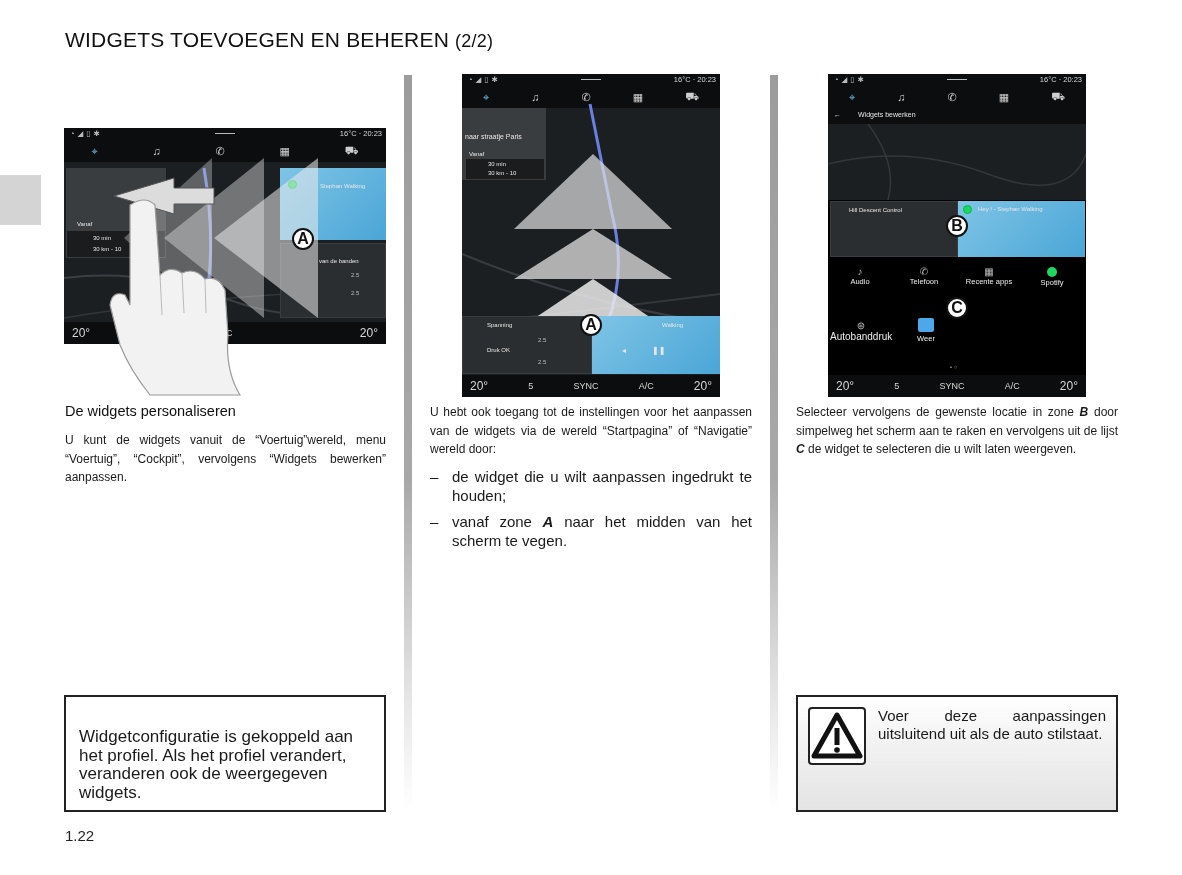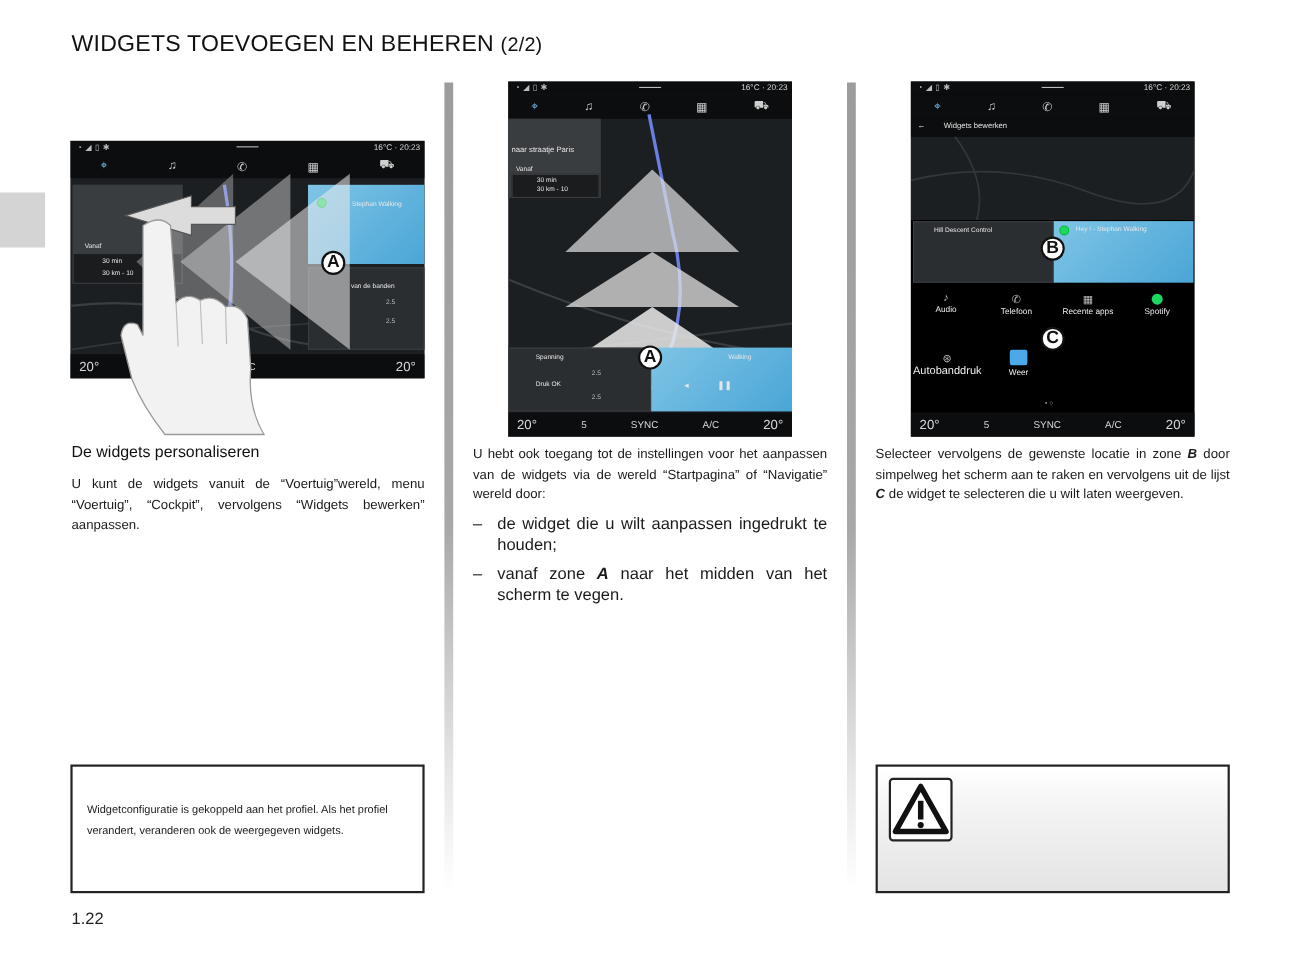--- a/index.html
+++ b/index.html
@@ -33,21 +33,21 @@
   .dark-card { position: absolute; background: #2b2e31; border: 1px solid #3a3d40; }
   .tiny { position: absolute; font-size: 6px; color: #e6e6e6; white-space: nowrap; }
 
   .bold-head { position: absolute; font-size: 14.5px; font-weight: normal; color: #111; }
   .para { position: absolute; font-size: 12px; line-height: 18.5px; color: #1a1a1a; text-align: justify; }
   .list { position: absolute; font-size: 15px; line-height: 18.5px; color: #1a1a1a; }
   .list .li { position: relative; padding-left: 22px; margin-bottom: 8px; text-align: justify; }
   .list .li .dash { position: absolute; left: 0; top: 0; }
 
   .note-box { position: absolute; border: 2px solid #222; background: #fff; }
-  .note-box .txt { position: absolute; font-size: 10px; line-height: 18.5px; color: #1a1a1a; }
+  .note-box .txt { position: absolute; font-size: 17px; line-height: 18.5px; color: #1a1a1a; }
   .warn-box { position: absolute; border: 2px solid #222; background: linear-gradient(to bottom, #ffffff 0%, #f2f2f2 40%, #e4e4e4 100%); }
   .warn-icon { position: absolute; left: 10px; top: 10px; width: 58px; height: 58px; border: 2px solid #222; border-radius: 4px; background: #fff; }
   .warn-box .txt { position: absolute; left: 80px; top: 10px; width: 228px; font-size: 15px; line-height: 18px; color: #1a1a1a; text-align: justify; }
 
   .page-num { position: absolute; left: 65px; top: 827px; font-size: 15px; color: #222; }
 </style>
 </head>
 <body>
 
 <div class="page-title">
@@ -258,15 +258,16 @@
 </div>
 
 <div class="warn-box" style="left:796px; top:695px; width:322px; height:117px;">
   <div class="warn-icon">
     <svg width="54" height="54" viewBox="0 0 54 54">
       <polygon points="27,6 50,47 4,47" fill="none" stroke="#111" stroke-width="5" stroke-linejoin="round"></polygon>
       <rect x="24.5" y="19" width="5" height="17" fill="#111"></rect>
       <circle cx="27" cy="41" r="2.8" fill="#111"></circle>
     </svg>
   </div>
+  <div class="txt">Voer deze aanpassingen uitsluitend uit als de auto stilstaat.</div>
 </div>
 
 <div class="page-num">1.22</div>
 
 </body></html>

